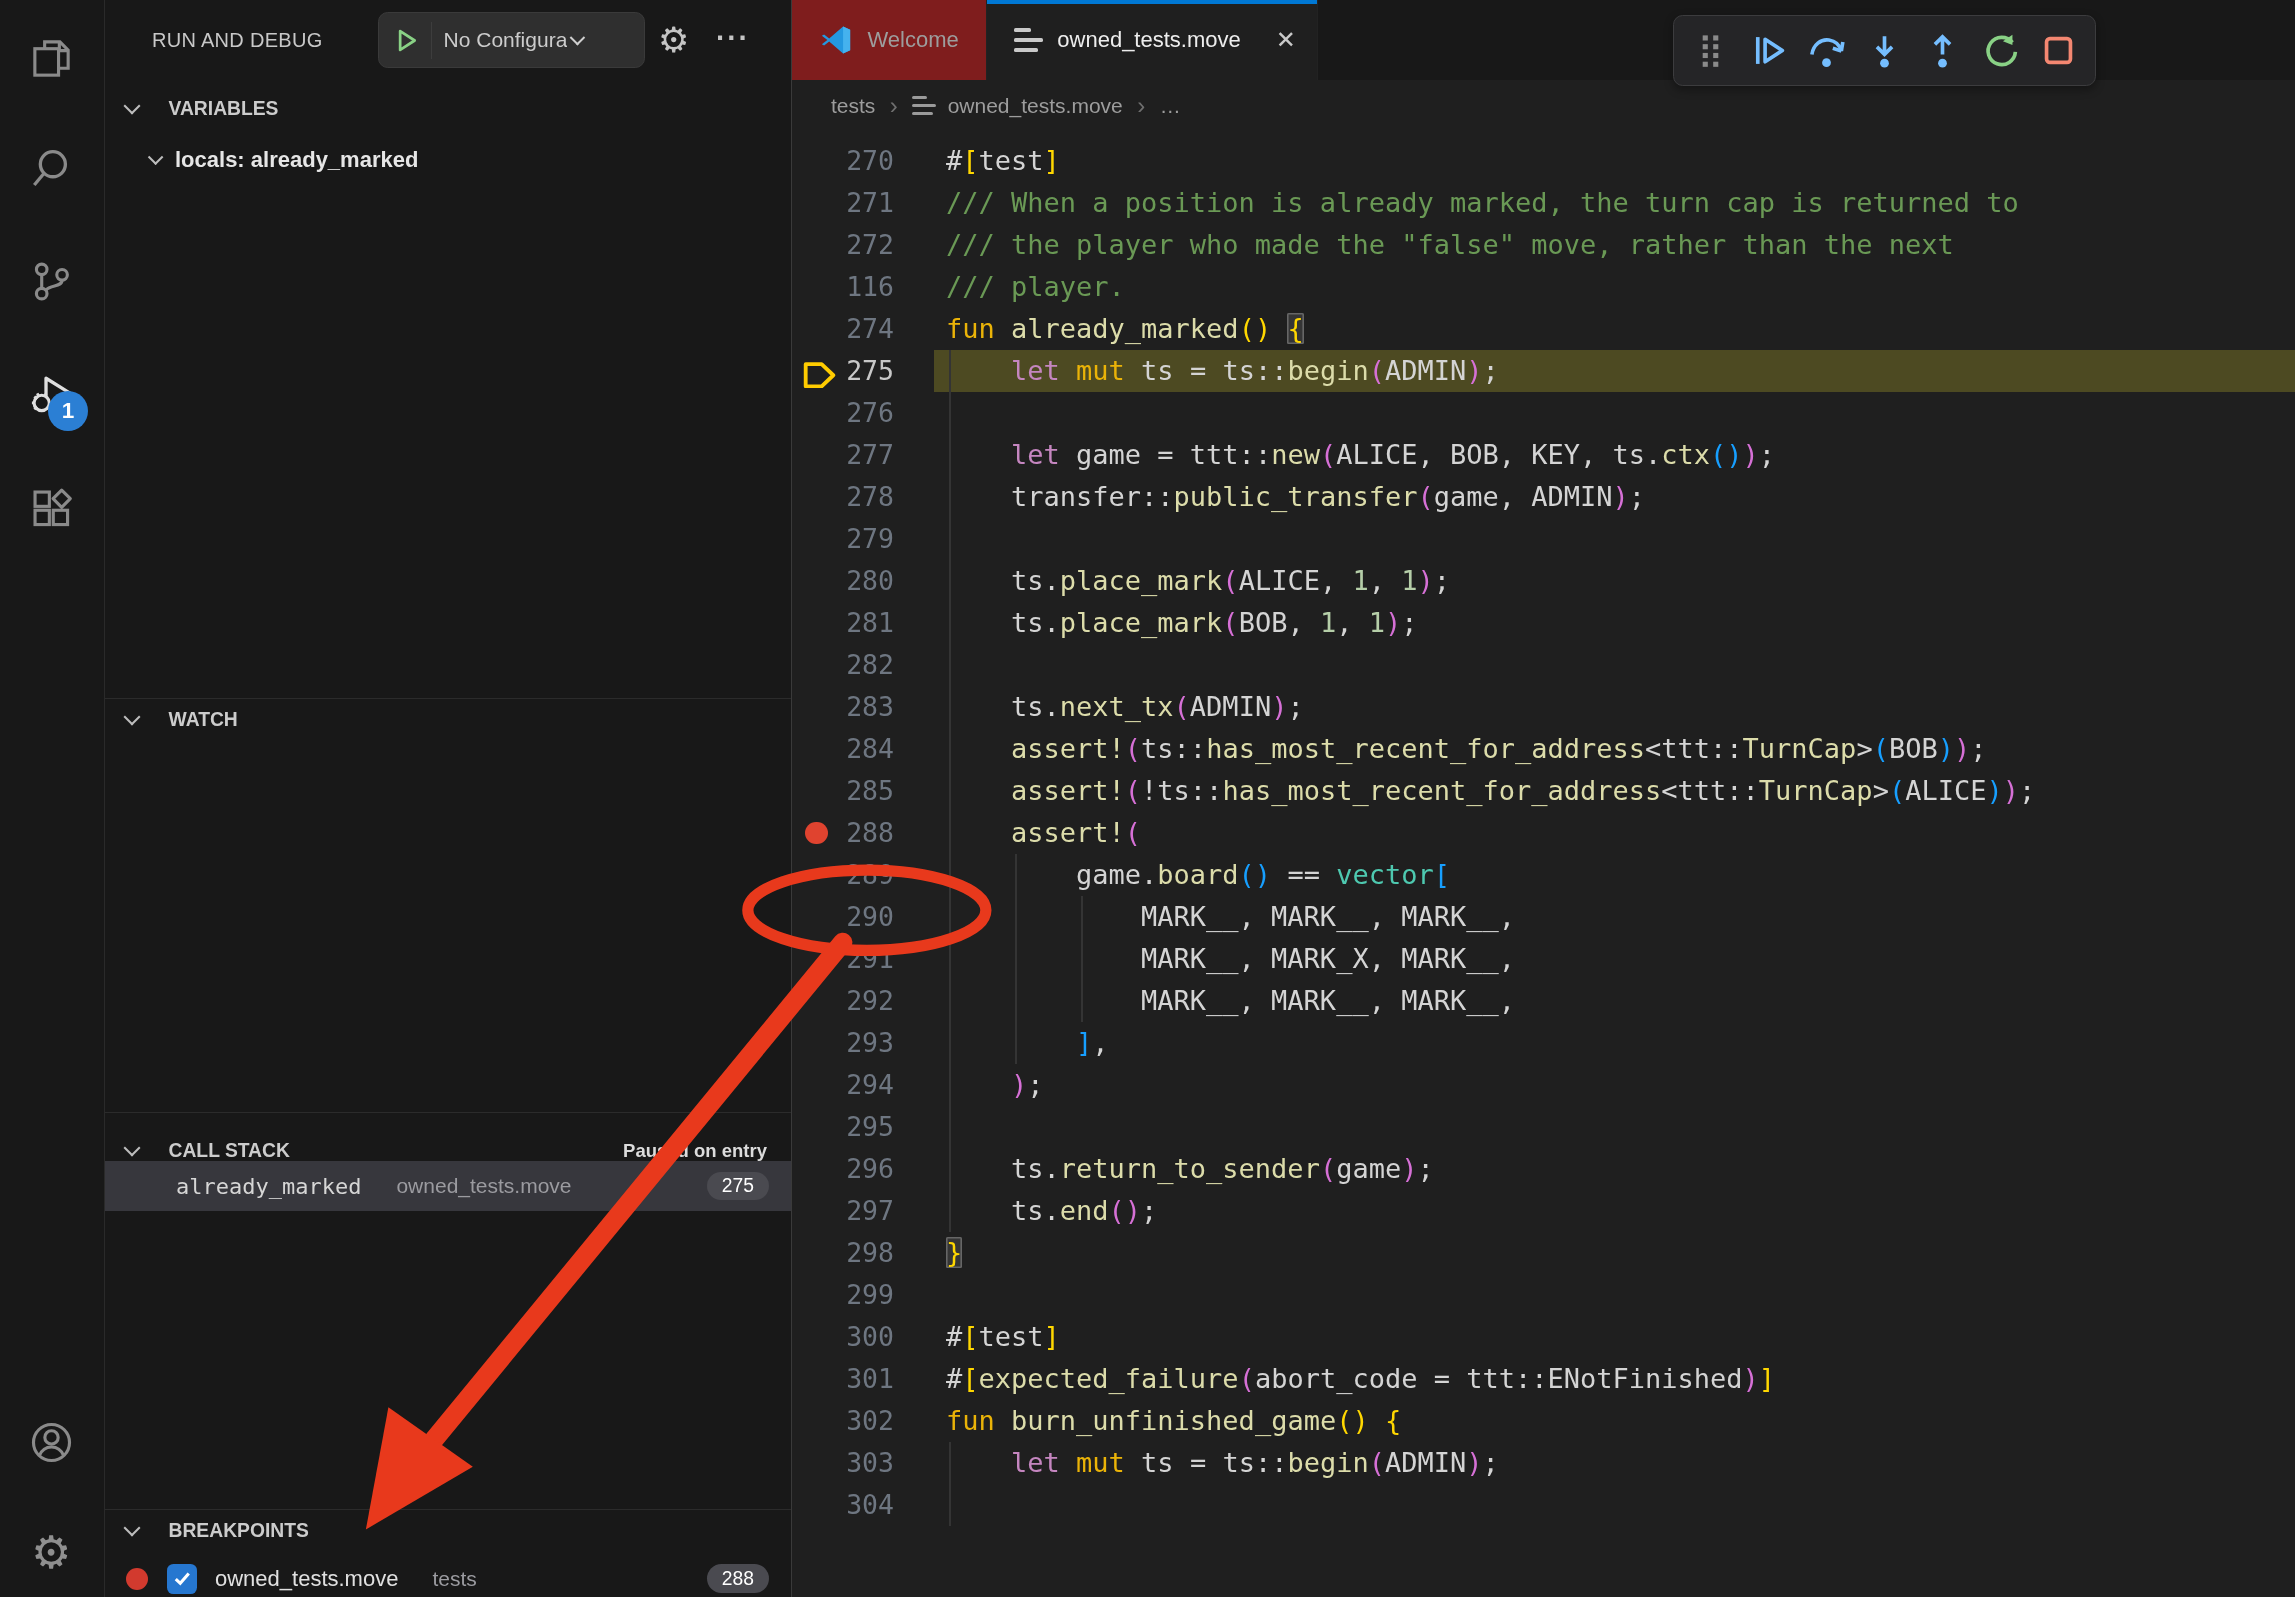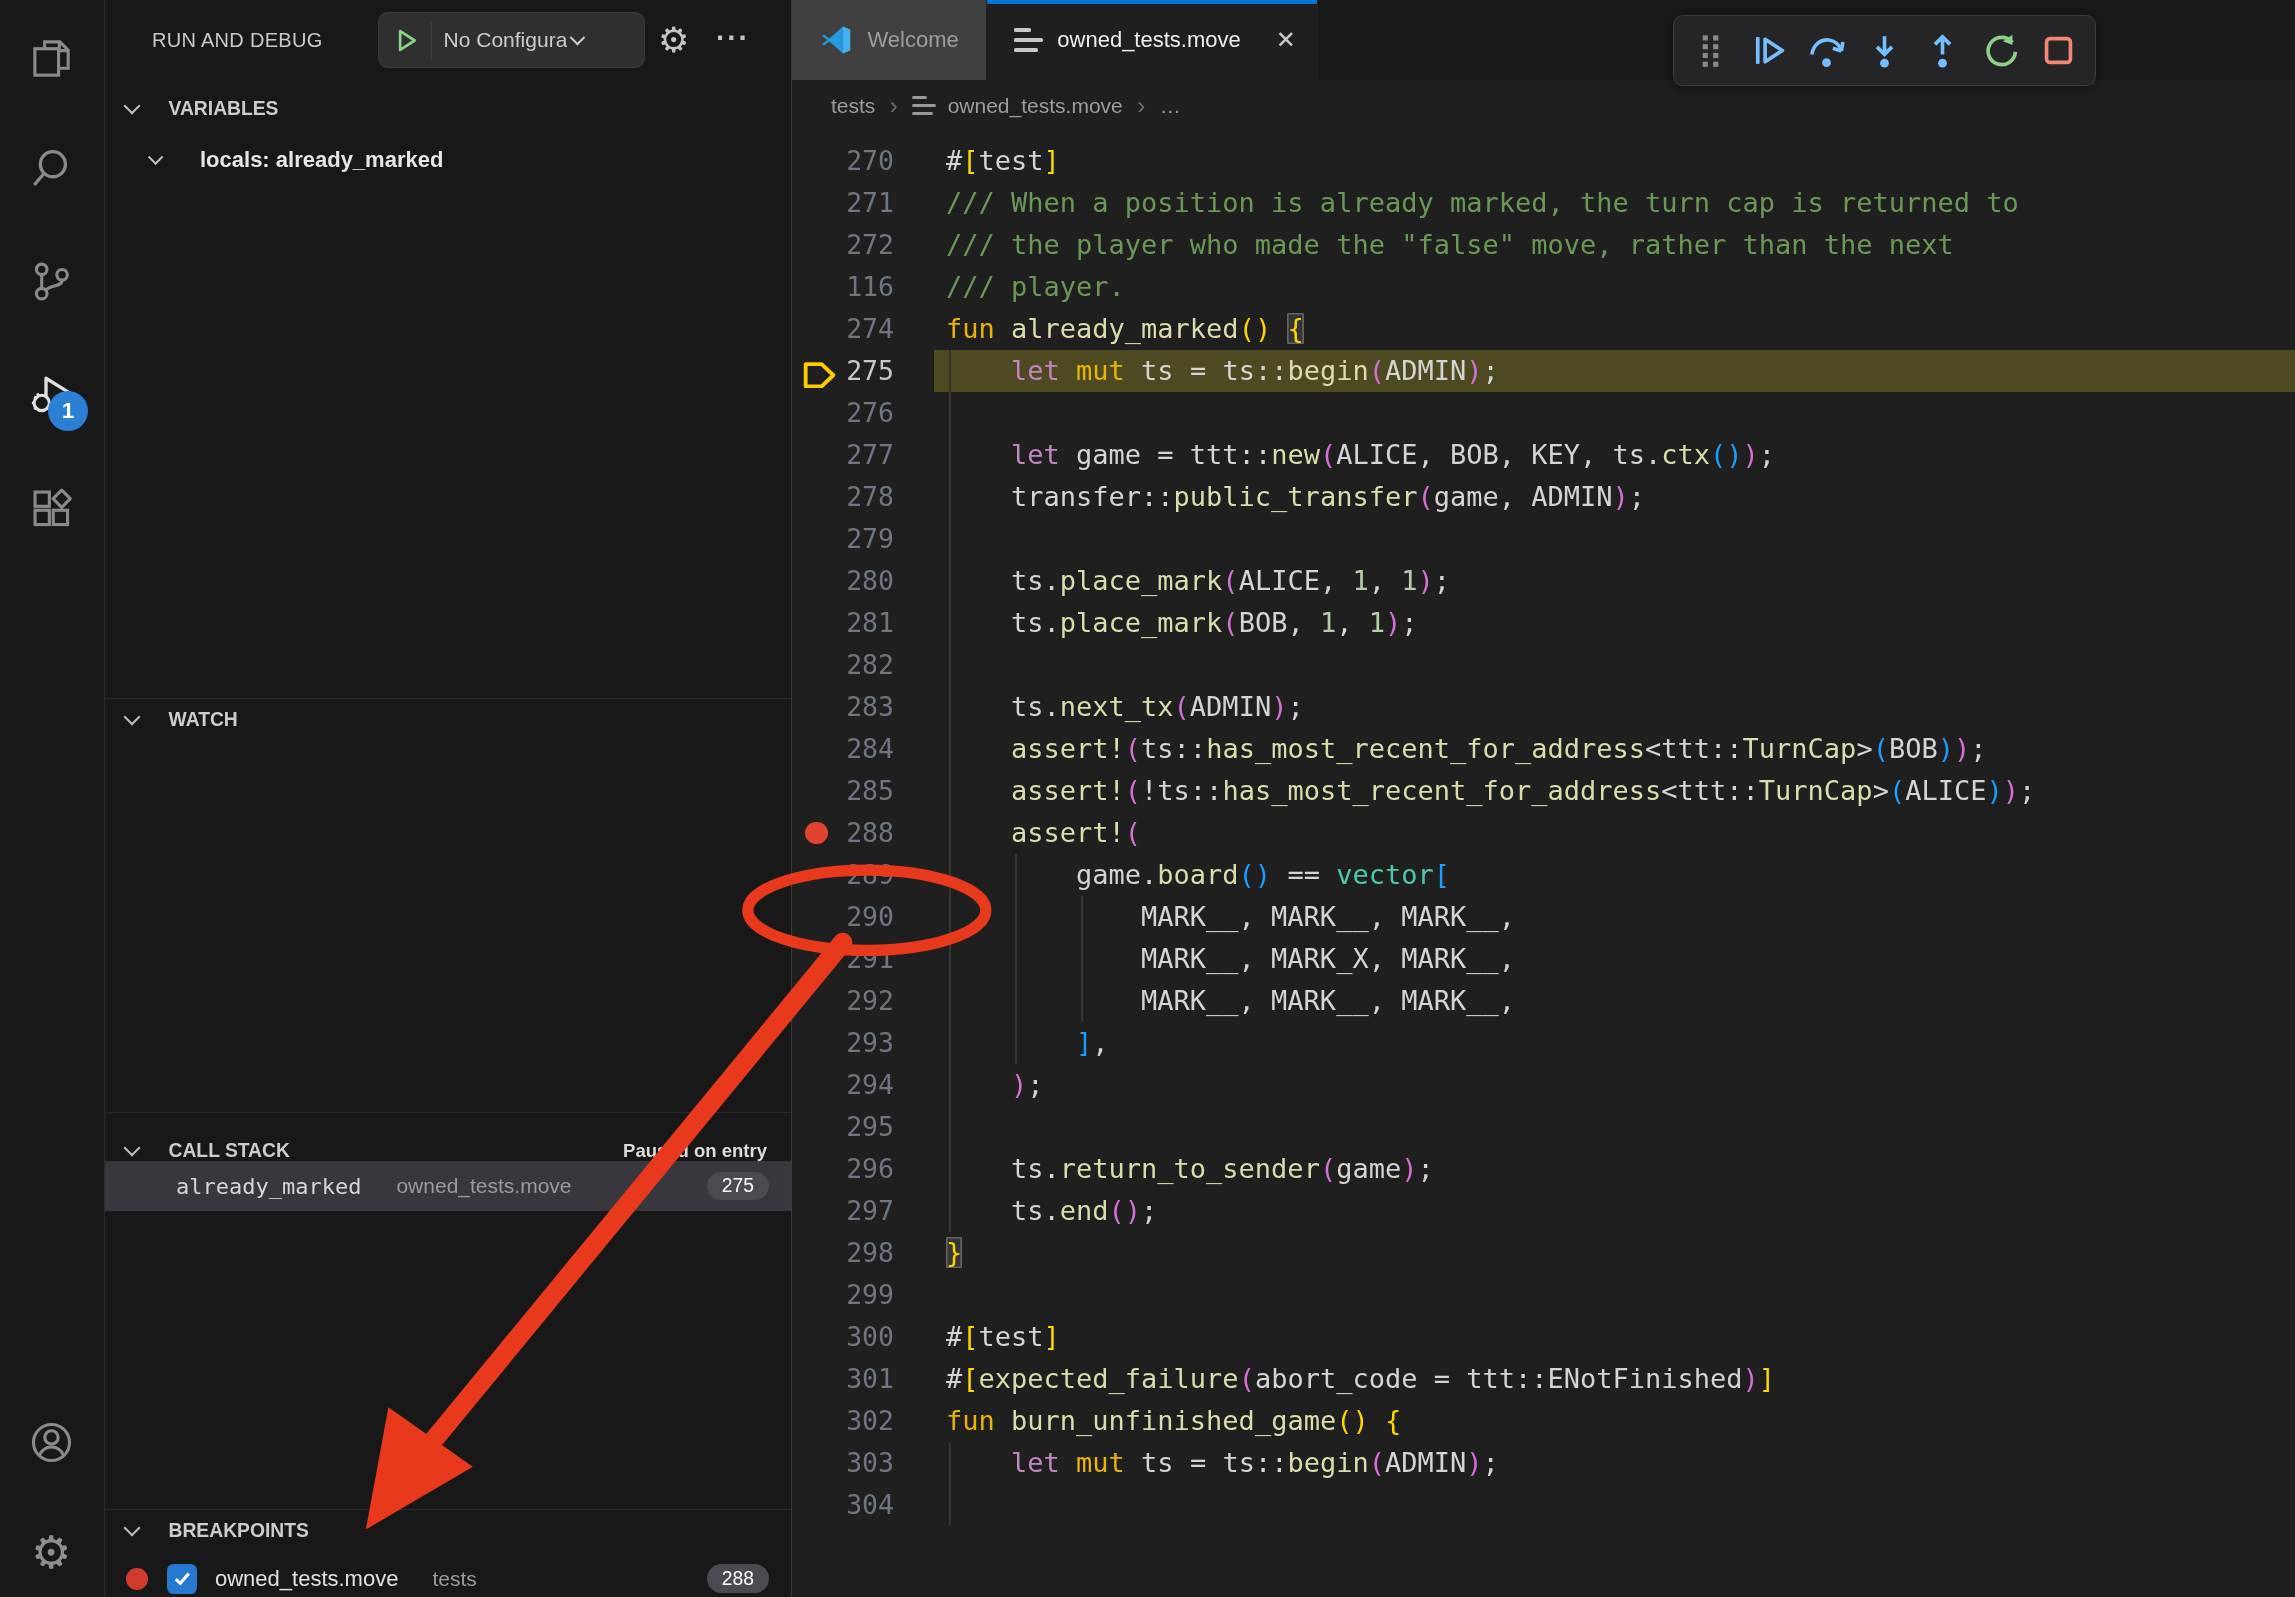--- a/index.html
+++ b/index.html
@@ -40,41 +40,41 @@
   .more-glyph { position:absolute; left:611px; top:0; height:77px; display:flex; align-items:center;
     color:#c4c4c4; font-size:29px; font-weight:700; letter-spacing:1.6px; cursor:pointer; }
 
   .sec-head { position:absolute; left:0; right:0; height:37px; display:flex; align-items:center;
     color:#cccccc; font-weight:700; font-size:19.3px; cursor:pointer;gap:16px; }
   .chev { width:12px; height:12px; border-left:2.4px solid #bdbdbd; border-bottom:2.4px solid #bdbdbd;
     transform:rotate(-45deg); margin:0 14.5px 4.8px 21px; flex:0 0 auto; }
   .chev.small { margin-left:45px; width:10.5px; height:10.5px; }
   .sec-border { position:absolute; left:0; right:0; border-top:1.6px solid #2b2b2b; }
   .locals-row { position:absolute; left:0; right:0; top:138px; height:43px; display:flex; align-items:center;
-    color:#e6e6e6; font-weight:700; font-size:22px; cursor:pointer;gap:25px; }
+    color:#e6e6e6; font-weight:700; font-size:22px; cursor:pointer; }
   .status-right { margin-left:auto; margin-right:24px; color:#dcdcdc; font-weight:700; font-size:18.5px; }
   .stack-row { position:absolute; left:0; right:0; top:1161px; height:50px; background:#37373d;
     display:flex; align-items:center; padding-left:71px; cursor:pointer; }
   .stack-name { font-family:"DejaVu Sans Mono", monospace; font-size:22px; color:#d6d6d6; }
   .stack-file { font-size:21px; color:#9b9ba0; margin-left:35px; }
   .badge { margin-left:auto; margin-right:22.5px; background:#4a4a50; color:#ffffff; font-size:19.3px;
     border-radius:19.3px; padding:4.8px 14.5px; line-height:1; }
   .bp-row { position:absolute; left:0; right:0; top:1556px; height:45px; display:flex; align-items:center; cursor:pointer; }
   .bp-red { width:22px; height:22px; border-radius:50%; background:#d23a2e; margin-left:21px; flex:0 0 auto; }
   .bp-check { width:30px; height:30px; border-radius:6.4px; background:#2677d0; margin-left:19.3px;
     display:flex; align-items:center; justify-content:center; flex:0 0 auto; cursor:pointer; }
   .bp-file { font-size:22px; color:#e0e0e0; margin-left:17.7px; }
   .bp-dir { font-size:21px; color:#9b9ba0; margin-left:34px; }
 
   
   .editor { position:absolute; left:791px; top:0; right:0; bottom:0; background:#1f1f1f;
     border-left:1.6px solid #3a3a3a; }
   .tabbar { position:absolute; top:0; left:0; right:0; height:80px; background:#181818; display:flex; }
   .tab { height:80px; display:flex; align-items:center; padding:0 27px; font-size:22px;
-    color:#9d9d9d; background:#404040; border-right:1.6px solid #222222; cursor:pointer; }
+    color:#9d9d9d; background:#7f1d1d; border-right:1.6px solid #222222; cursor:pointer; }
   .tab .tab-label { margin-left:14.5px; }
   .tab.active { background:#1f1f1f; color:#ededed; box-shadow:inset 0 4px 0 #0078d4; padding-right:21px; }
   .tab-close { margin-left:35px; color:#c9c9c9; font-size:24px; font-family:"DejaVu Sans", sans-serif; cursor:pointer; }
   .bars { width:29px; height:24px; display:flex; flex-direction:column; justify-content:space-between; flex:0 0 auto; }
   .bars i { display:block; height:4px; background:#c9c9c9; border-radius:1.6px; }
   .bars i:nth-child(1){ width:60%; } .bars i:nth-child(2){ width:100%; } .bars i:nth-child(3){ width:85%; }
   .bars.gray i { background:#9a9a9a; height:3.2px; }
 
   .breadcrumbs { position:absolute; top:80px; left:0; right:0; height:51px; background:#1f1f1f;
     display:flex; align-items:center; padding-left:39px; font-size:21px; color:#9d9d9d; }

